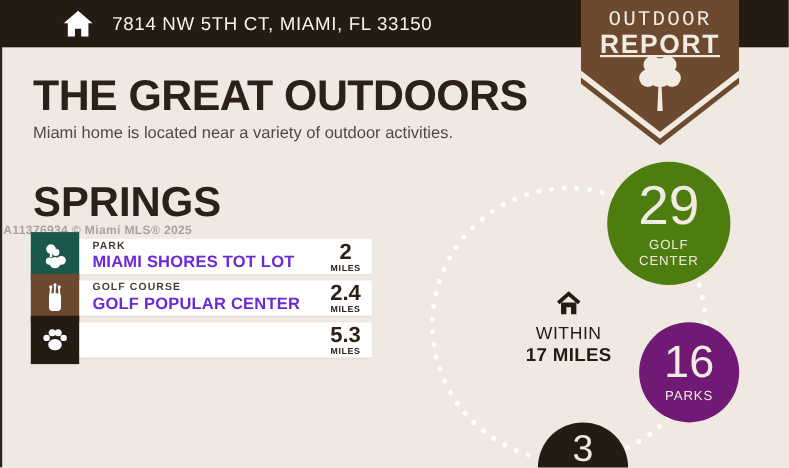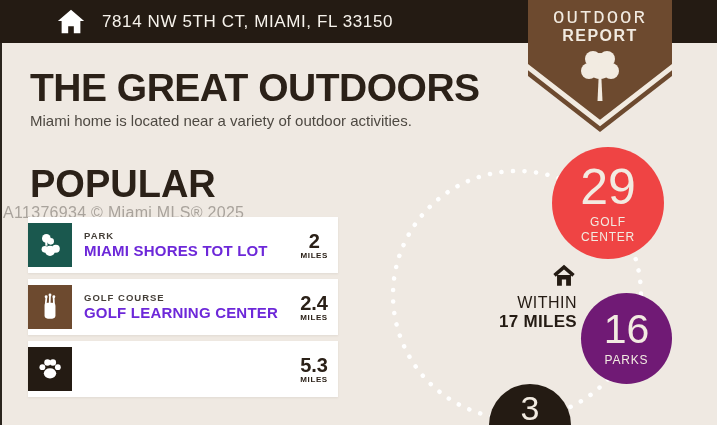--- a/index.html
+++ b/index.html
@@ -21,65 +21,65 @@
   }
   
   .badge{position:absolute;left:528px;top:0;width:144px;height:132px;}
   .badge svg{position:absolute;left:0;top:0;}
   .badge .t1{
     position:absolute;left:0;top:7px;width:144px;text-align:center;
     color:#f2ebe1;font-size:19px;font-weight:400;letter-spacing:2px;font-family:Liberation Mono, monospace;
   }
   .badge .t2{
     position:absolute;left:0;top:27px;width:144px;text-align:center;
-    color:#f2ebe1;font-size:16px;font-weight:700;letter-spacing:1.5px;
+    color:#f2ebe1;font-size:24px;font-weight:700;letter-spacing:1.5px;text-decoration:underline;
   }
   
   .h-title{
     position:absolute;left:30px;top:66px;
     font-size:39px;font-weight:700;letter-spacing:-0.5px;color:#2b2118;white-space:nowrap;
   }
   .h-sub{
     position:absolute;left:30px;top:112px;font-size:15px;color:#4e4942;
   }
   .popular-h{
     position:absolute;left:30px;top:163px;
     font-size:38px;font-weight:700;letter-spacing:0;color:#2b2118;
   }
   .watermark{
-    position:absolute;left:3px;top:204px;font-size:16px;color:#a9a39c;letter-spacing:.3px;
+    position:absolute;left:3px;top:204px;font-size:11px;color:#a9a39c;letter-spacing:.3px;font-weight:bold;
   }
   
   .cards{position:absolute;left:28px;top:217px;width:310px;display:flex;flex-direction:column;gap:6px;}
   .card{
-    background:#ffffff;height:56px;display:flex;align-items:center;
+    background:#ffffff;height:32px;display:flex;align-items:center;
     box-shadow:0 1px 2px rgba(60,50,40,.08);
   }
   .card .sq{width:44px;height:44px;flex:0 0 auto;display:flex;align-items:center;justify-content:center;}
   .card .txt{margin-left:12px;display:flex;flex-direction:column;justify-content:center;line-height:1.15;}
   .card .cat{font-size:9.5px;font-weight:700;letter-spacing:1px;color:#453f38;}
   .card .nm{font-size:15px;font-weight:700;letter-spacing:.2px;color:#6d28d9;white-space:nowrap;}
   .card .mi{margin-left:auto;margin-right:10px;text-align:center;line-height:1;}
   .card .mv{font-size:20px;font-weight:700;color:#2b2118;}
   .card .mu{font-size:8px;font-weight:700;letter-spacing:.6px;color:#2b2118;margin-top:1px;}
   
   .ring{position:absolute;left:0;top:0;}
   .center-block{
-    position:absolute;left:457px;top:262px;width:120px;text-align:right;color:#241b13;
+    position:absolute;left:457px;top:262px;width:120px;text-align:center;color:#241b13;
   }
   .center-block .hicon{width:26px;height:25px;}
   .center-block .w1{font-size:16px;font-weight:400;letter-spacing:.5px;margin-top:3px;}
   .center-block .w2{font-size:17px;font-weight:700;letter-spacing:.3px;}
   .stat{
     position:absolute;border-radius:50%;display:flex;flex-direction:column;
     align-items:center;justify-content:center;color:#f2ebe1;text-align:center;
   }
   .stat .v{line-height:1;font-weight:400;}
   .stat .l{font-size:12px;letter-spacing:.8px;line-height:1.25;margin-top:3px;max-width:66px;}
-  .stat-brown{left:552px;top:147px;width:112px;height:112px;background:#ef4444;}
+  .stat-brown{left:552px;top:147px;width:112px;height:112px;background:#4d7c0f;}
   .stat-brown .v{font-size:50px;}
   .stat-teal{left:581px;top:293px;width:91px;height:91px;background:#701a75;}
   .stat-teal .v{font-size:41px;}
   .stat-dark{left:489px;top:384px;width:82px;height:82px;background:#241b13;justify-content:flex-start;padding-top:0;box-sizing:border-box;}
   .stat-dark .v{font-size:34px;margin-top:7px;}
 </style>
 </head>
 <body>
 
 <div class="edge-strip"></div>
@@ -107,21 +107,21 @@
       <circle cx="79" cy="59" r="8"></circle>
       <path d="M69.5 101 L70.8 74 H73.2 L74.5 101 Z"></path>
     </g>
   </svg>
   <div class="t1">OUTDOOR</div>
   <div class="t2">REPORT</div>
 </div>
 
 <div class="h-title">THE GREAT OUTDOORS</div>
 <div class="h-sub">Miami home is located near a variety of outdoor activities.</div>
-<div class="popular-h">POPULAR</div>
+<div class="popular-h">SPRINGS</div>
 <div class="watermark">A11376934 © Miami MLS® 2025</div>
 
 <div class="cards">
 
   <div class="card">
     <div class="sq" style="background:#1a584e">
       <svg width="32" height="32" viewBox="0 0 44 44" fill="#ffffff">
         <circle cx="17" cy="13" r="6"></circle>
         <circle cx="23" cy="17" r="4.5"></circle>
         <rect x="15.5" y="16" width="3" height="7"></rect>
@@ -149,21 +149,21 @@
             <path d="M27 9 L27.5 19"></path>
         </g>
         <circle cx="16.7" cy="8" r="2" fill="#ffffff"></circle>
         <circle cx="22" cy="5.5" r="2" fill="#ffffff"></circle>
         <circle cx="27.3" cy="8" r="2" fill="#ffffff"></circle>
         <rect x="14.5" y="16" width="15" height="22" rx="4.5" fill="#ffffff"></rect>
       </svg>
     </div>
     <div class="txt">
       <div class="cat">GOLF COURSE</div>
-      <div class="nm">GOLF LEARNING CENTER</div>
+      <div class="nm">GOLF POPULAR CENTER</div>
     </div>
     <div class="mi">
       <div class="mv">2.4</div>
       <div class="mu">MILES</div>
     </div>
   </div>
 
   <div class="card">
     <div class="sq" style="background:#241b13">
       <svg width="32" height="32" viewBox="0 0 44 44" fill="#ffffff">

